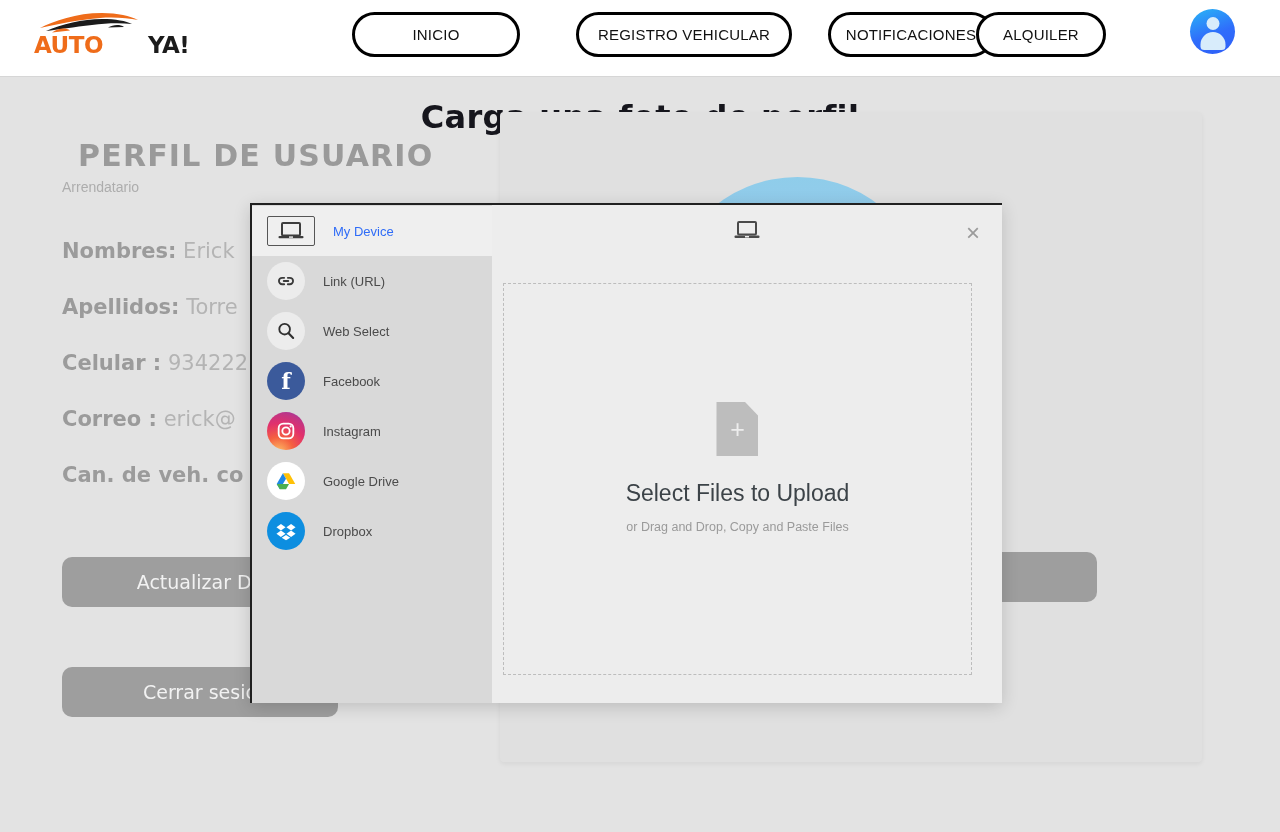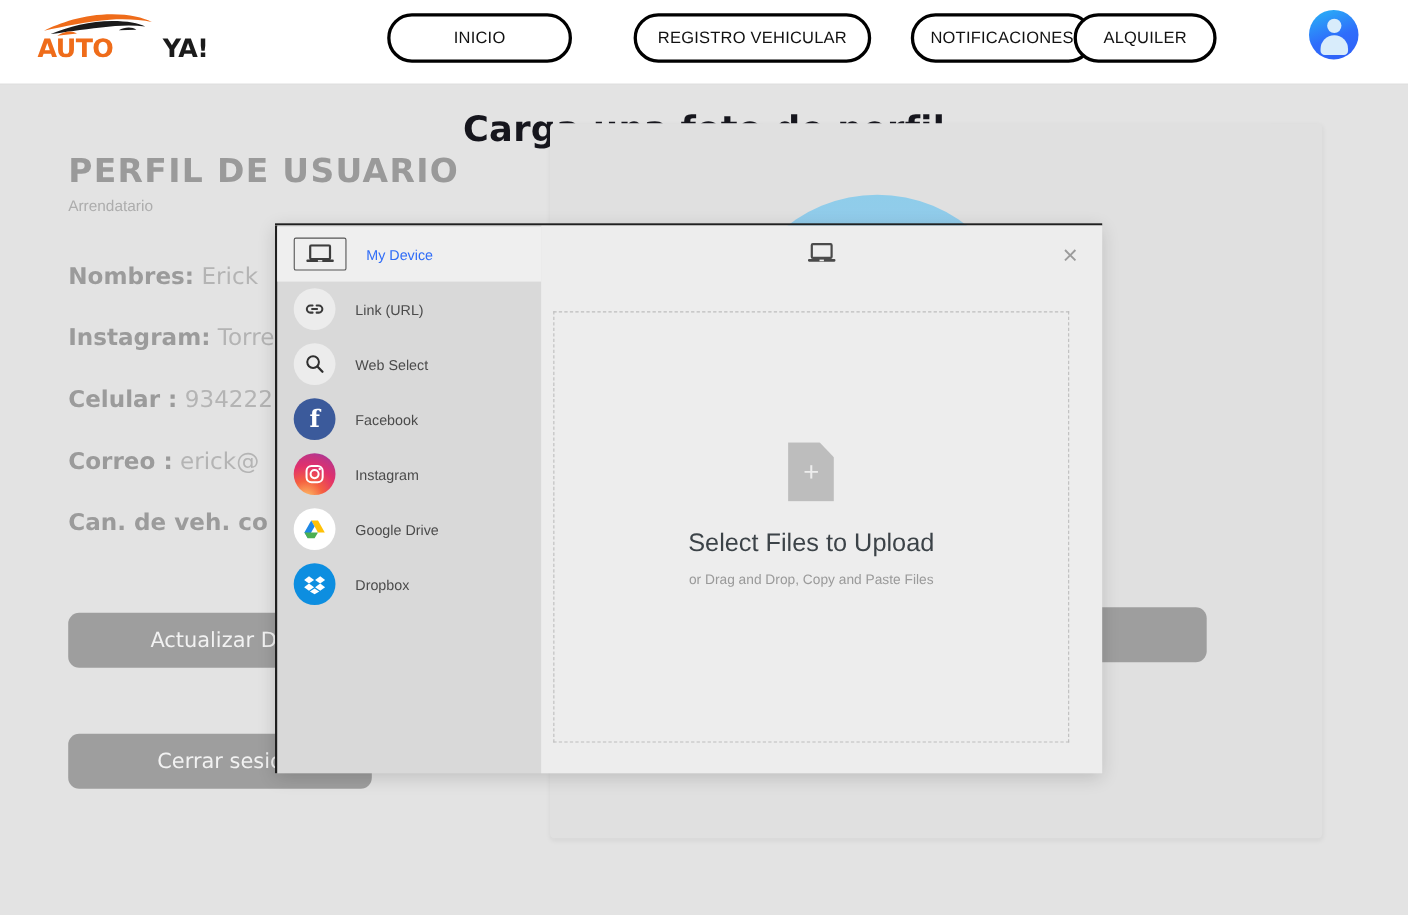--- a/index.html
+++ b/index.html
@@ -63,21 +63,21 @@
     position: absolute; left: 0; top: 98px; width: 1280px;
     text-align: center; font-size: 32px; font-weight: 600;
     color: #16161d; letter-spacing: 0.3px;
     font-family: "DejaVu Sans", sans-serif;
   }
 
   
   .profile { position: absolute; left: 62px; top: 138px; width: 450px; }
   .profile-h1 {
     font-size: 30px; font-weight: 600; color: #9a9a9a;
-    letter-spacing: 1.2px; font-family: "DejaVu Sans", sans-serif;
+    letter-spacing: 1.2px; font-family: "DejaVu Sans", sans-serif; margin-left: 16px;
   }
   .profile-sub { font-size: 14px; color: #adadad; margin-top: 6px; }
   .field {
     margin-top: 32px; font-size: 21px; color: #a8a8a8;
     white-space: nowrap; font-family: "DejaVu Sans", sans-serif;
   }
   .field.first { margin-top: 44px; }
   .field b { color: #9b9b9b; font-weight: bold; }
   .field .val { color: #b4b4b4; }
 
@@ -208,21 +208,21 @@
 
   <div class="profile">
     <div class="profile-h1">PERFIL DE USUARIO</div>
     <div class="profile-sub">Arrendatario</div>
 
     <div class="field first">
       <b>Nombres:</b>
       <span class="val">Erick</span>
     </div>
     <div class="field">
-      <b>Instagram:</b>
+      <b>Apellidos:</b>
       <span class="val">Torre</span>
     </div>
     <div class="field">
       <b>Celular :</b>
       <span class="val">934222</span>
     </div>
     <div class="field">
       <b>Correo :</b>
       <span class="val">erick@</span>
     </div>

